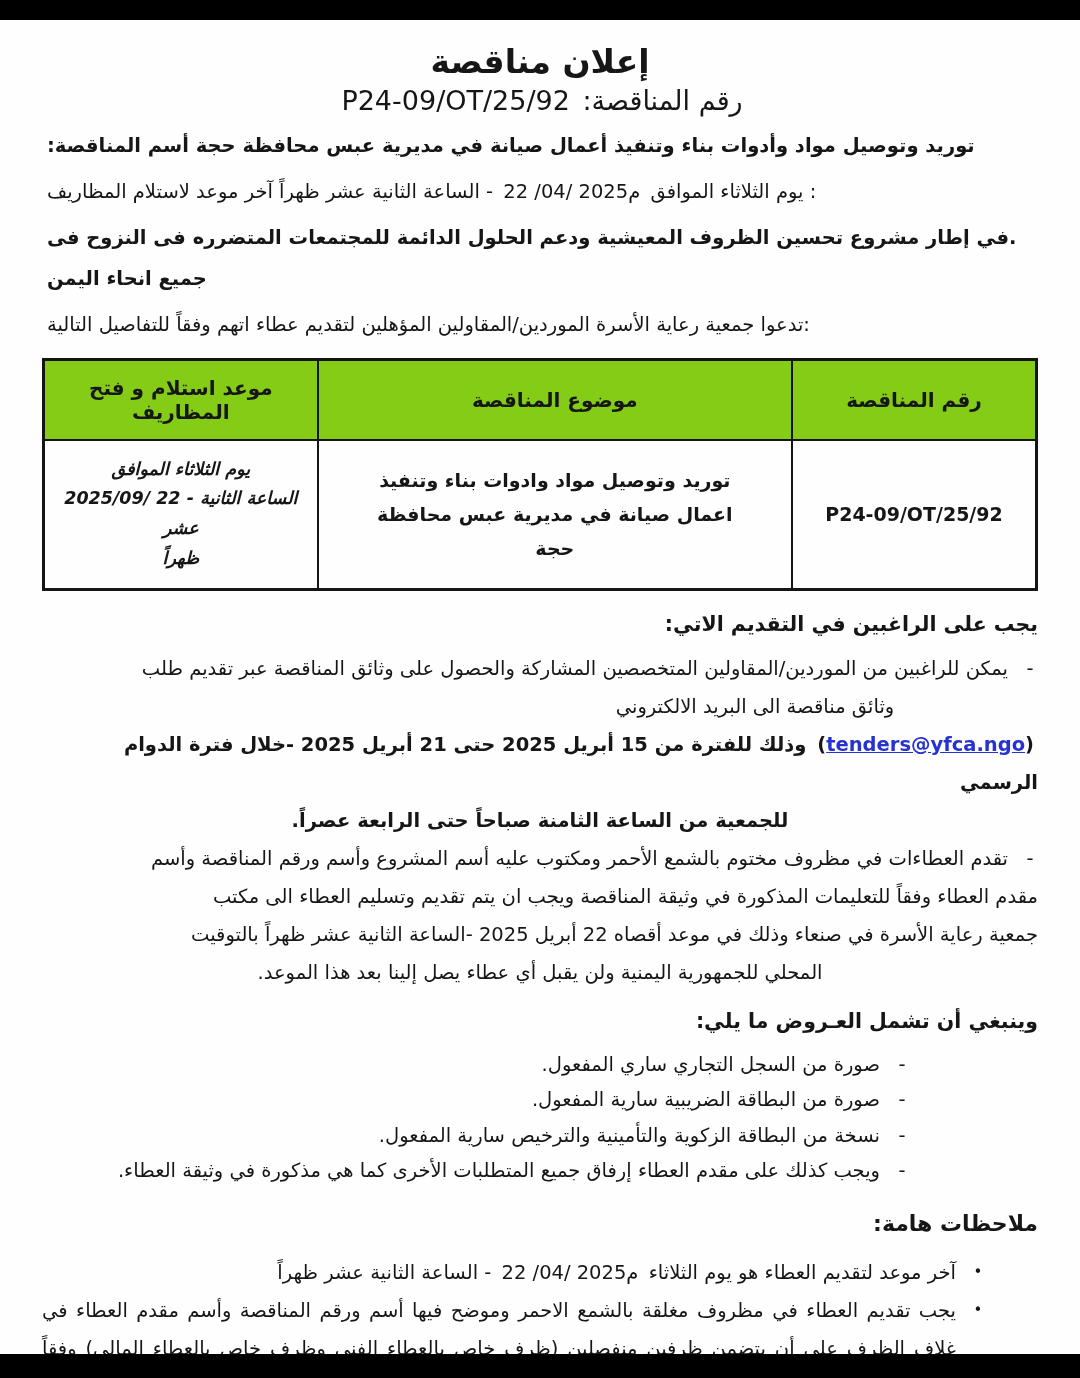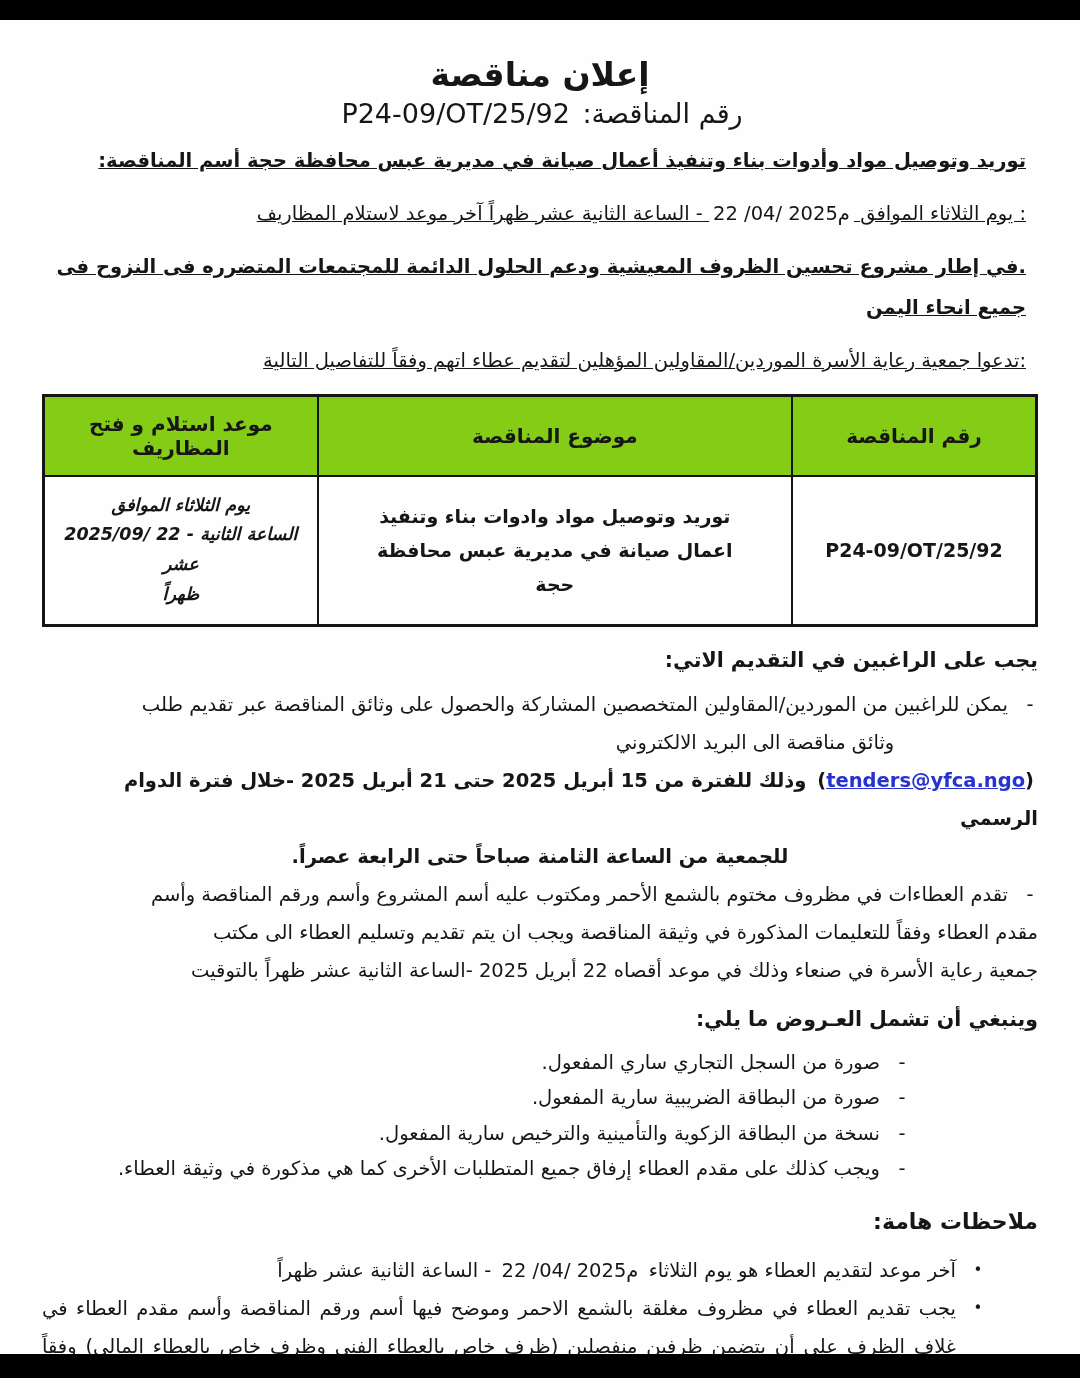--- a/index.html
+++ b/index.html
@@ -7,24 +7,24 @@
     width:1080px;height:1378px;position:relative;overflow:hidden;
     background:#fefefe;color:#161616;
     font-family:"DejaVu Sans", sans-serif;
     direction:rtl;
   }
   .bar{position:absolute;left:0;right:0;background:#000;}
   .bar-top{top:0;height:20px;}
   .bar-bottom{bottom:0;height:24px;}
   .content{padding:30px 42px 0 42px;}
 
-  .title{text-align:center;font-weight:bold;font-size:33px;margin:25px 0 4px;}
+  .title{text-align:center;font-weight:bold;font-size:33px;margin:12px 0 4px;}
   .subtitle{text-align:center;font-weight:normal;font-size:27px;margin:2px 0 10px;}
 
-  .intro-line{text-align:right;font-size:19.5px;line-height:2.1;margin:12px;text-decoration:underline;}
+  .intro-line{text-align:left;font-size:19.5px;line-height:2.1;margin:5px;}
   .w-bold{font-weight:bold;}
   .ltr{direction:ltr;unicode-bidi:isolate;display:inline-block;margin:0 4px;}
 
   table{width:100%;border-collapse:collapse;margin:12px 0 14px;border:3px solid #151515;}
   th,td{border:2px solid #151515;text-align:center;vertical-align:middle;}
   th{background:#84cc16;font-size:20px;font-weight:bold;padding:15px 6px;}
   td{font-size:19px;padding:14px 8px;}
   td.cell-no{font-weight:bold;font-size:19px;}
   td.cell-subject{font-weight:bold;line-height:1.8;padding:10px 44px;}
   td.cell-date{font-style:italic;font-weight:bold;font-size:17.5px;line-height:1.7;}
@@ -112,20 +112,21 @@
     <span>وذلك للفترة من 15 أبريل 2025 حتى 21 أبريل 2025 -خلال فترة الدوام الرسمي</span>
   </div>
   <div class="row-line w-bold center">للجمعية من الساعة الثامنة صباحاً حتى الرابعة عصراً.</div>
 
   <div class="row-line flex-row">
     <span class="marker">-</span>
     <span>تقدم العطاءات في مظروف مختوم بالشمع الأحمر ومكتوب عليه أسم المشروع وأسم ورقم المناقصة وأسم</span>
   </div>
   <div class="row-line">مقدم العطاء وفقاً للتعليمات المذكورة في وثيقة المناقصة ويجب ان يتم تقديم وتسليم العطاء الى مكتب</div>
   <div class="row-line">جمعية رعاية الأسرة في صنعاء وذلك في موعد أقصاه 22 أبريل 2025 -الساعة الثانية عشر ظهراً بالتوقيت</div>
+  <div class="row-line center">المحلي للجمهورية اليمنية ولن يقبل أي عطاء يصل إلينا بعد هذا الموعد.</div>
 
   <div class="sec-heading">وينبغي أن تشمل العـروض ما يلي:</div>
 
   <div class="offers">
     <div class="row-line flex-row">
       <span class="marker">-</span>
       <span>صورة من السجل التجاري ساري المفعول.</span>
     </div>
     <div class="row-line flex-row">
       <span class="marker">-</span>

